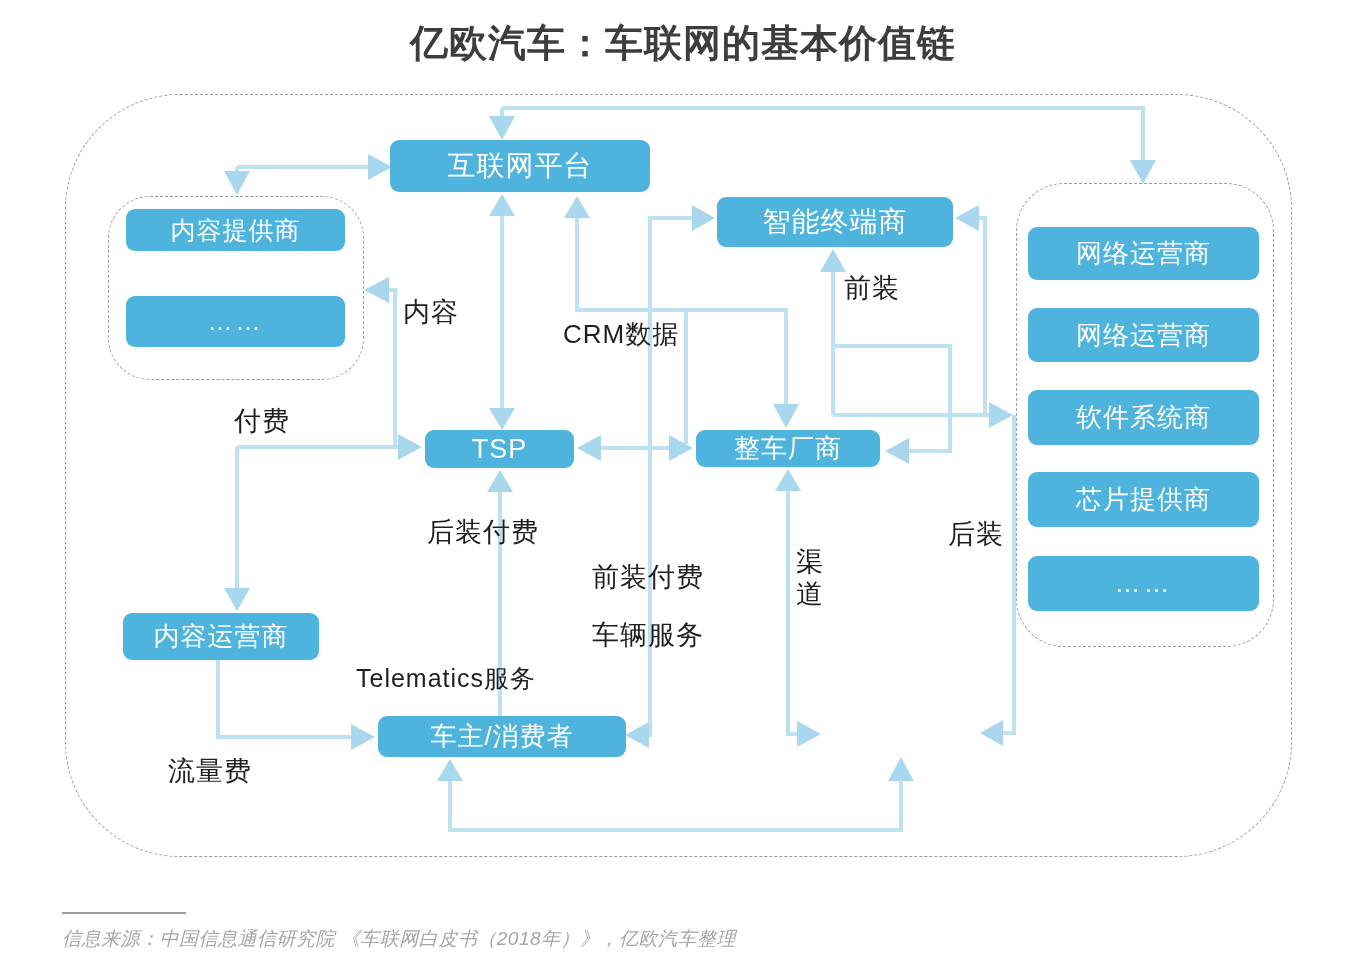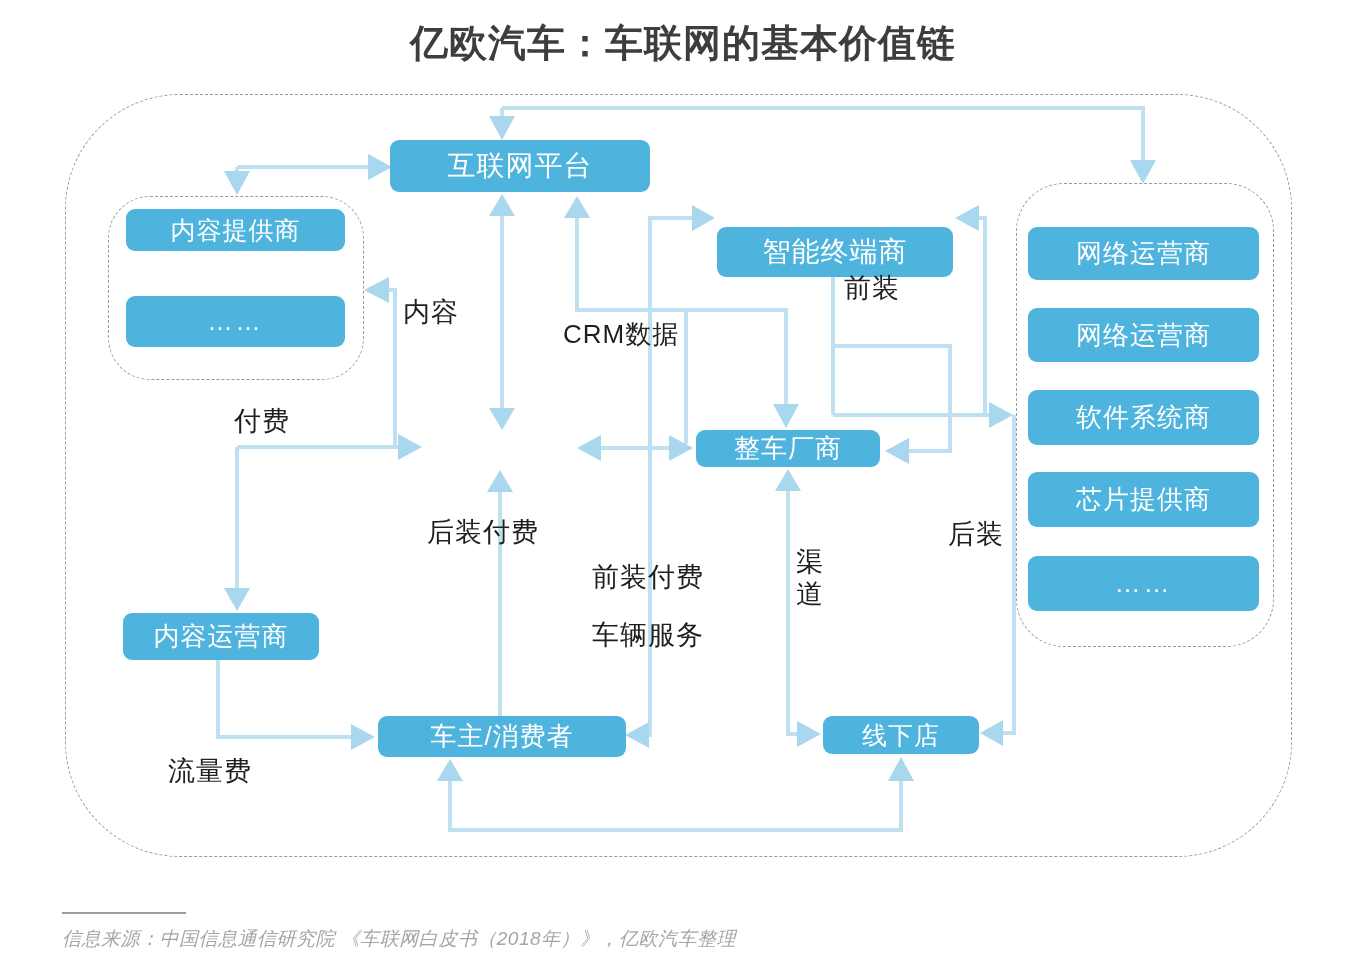--- a/index.html
+++ b/index.html
@@ -146,40 +146,41 @@
     <g>
       <path d="M 450 781 V 830 H 901 V 781"></path>
       <polygon points="437,781 463,781 450,759"></polygon>
       <polygon points="888,781 914,781 901,757"></polygon>
     </g>
   </svg>
 
   <div class="node" style="left:390px;top:140px;width:260px;height:52px;font-size:28px;">互联网平台</div>
   <div class="node" style="left:126px;top:209px;width:219px;height:42px;font-size:25px;">内容提供商</div>
   <div class="node" style="left:126px;top:296px;width:219px;height:51px;font-size:25px;letter-spacing:3px;">……</div>
-  <div class="node" style="left:717px;top:197px;width:236px;height:50px;font-size:28px;margin-top:30px;">智能终端商</div>
+  <div class="node" style="left:717px;top:197px;width:236px;height:50px;font-size:28px;">智能终端商</div>
 
   <div class="node" style="left:1028px;top:227px;width:231px;height:53px;">网络运营商</div>
   <div class="node" style="left:1028px;top:308px;width:231px;height:54px;">网络运营商</div>
   <div class="node" style="left:1028px;top:472px;width:231px;height:55px;">芯片提供商</div>
   <div class="node" style="left:1028px;top:390px;width:231px;height:55px;">软件系统商</div>
   <div class="node" style="left:1028px;top:556px;width:231px;height:55px;letter-spacing:3px;">……</div>
 
+  <div class="node" style="left:425px;top:430px;width:149px;height:38px;font-size:27px;">TSP</div>
   <div class="node" style="left:696px;top:430px;width:184px;height:37px;">整车厂商</div>
   <div class="node" style="left:123px;top:613px;width:196px;height:47px;">内容运营商</div>
   <div class="node" style="left:378px;top:716px;width:248px;height:41px;">车主/消费者</div>
-  <div class="node" style="left:823px;top:716px;width:156px;height:38px;font-size:25px;">线下店</div>
 
   <div class="elabel" style="left:403px;top:296px;">内容</div>
   <div class="elabel" style="left:563px;top:319px;font-size:26px;">CRM数据</div>
   <div class="elabel" style="left:844px;top:272px;">前装</div>
   <div class="elabel" style="left:234px;top:405px;">付费</div>
   <div class="elabel" style="left:427px;top:516px;">后装付费</div>
   <div class="elabel" style="left:592px;top:561px;">前装付费</div>
   <div class="elabel" style="left:592px;top:619px;">车辆服务</div>
+  <div class="elabel" style="left:356px;top:663px;font-size:25px;">Telematics服务</div>
   <div class="elabel wrap" style="left:796px;top:546px;width:34px;">渠道</div>
   <div class="elabel" style="left:948px;top:518px;">后装</div>
   <div class="elabel" style="left:168px;top:755px;">流量费</div>
 
   <div class="footer-rule"></div>
   <div class="footer">信息来源：中国信息通信研究院 《车联网白皮书（2018年）》，亿欧汽车整理</div>
 
 </div>
 
 </body></html>

